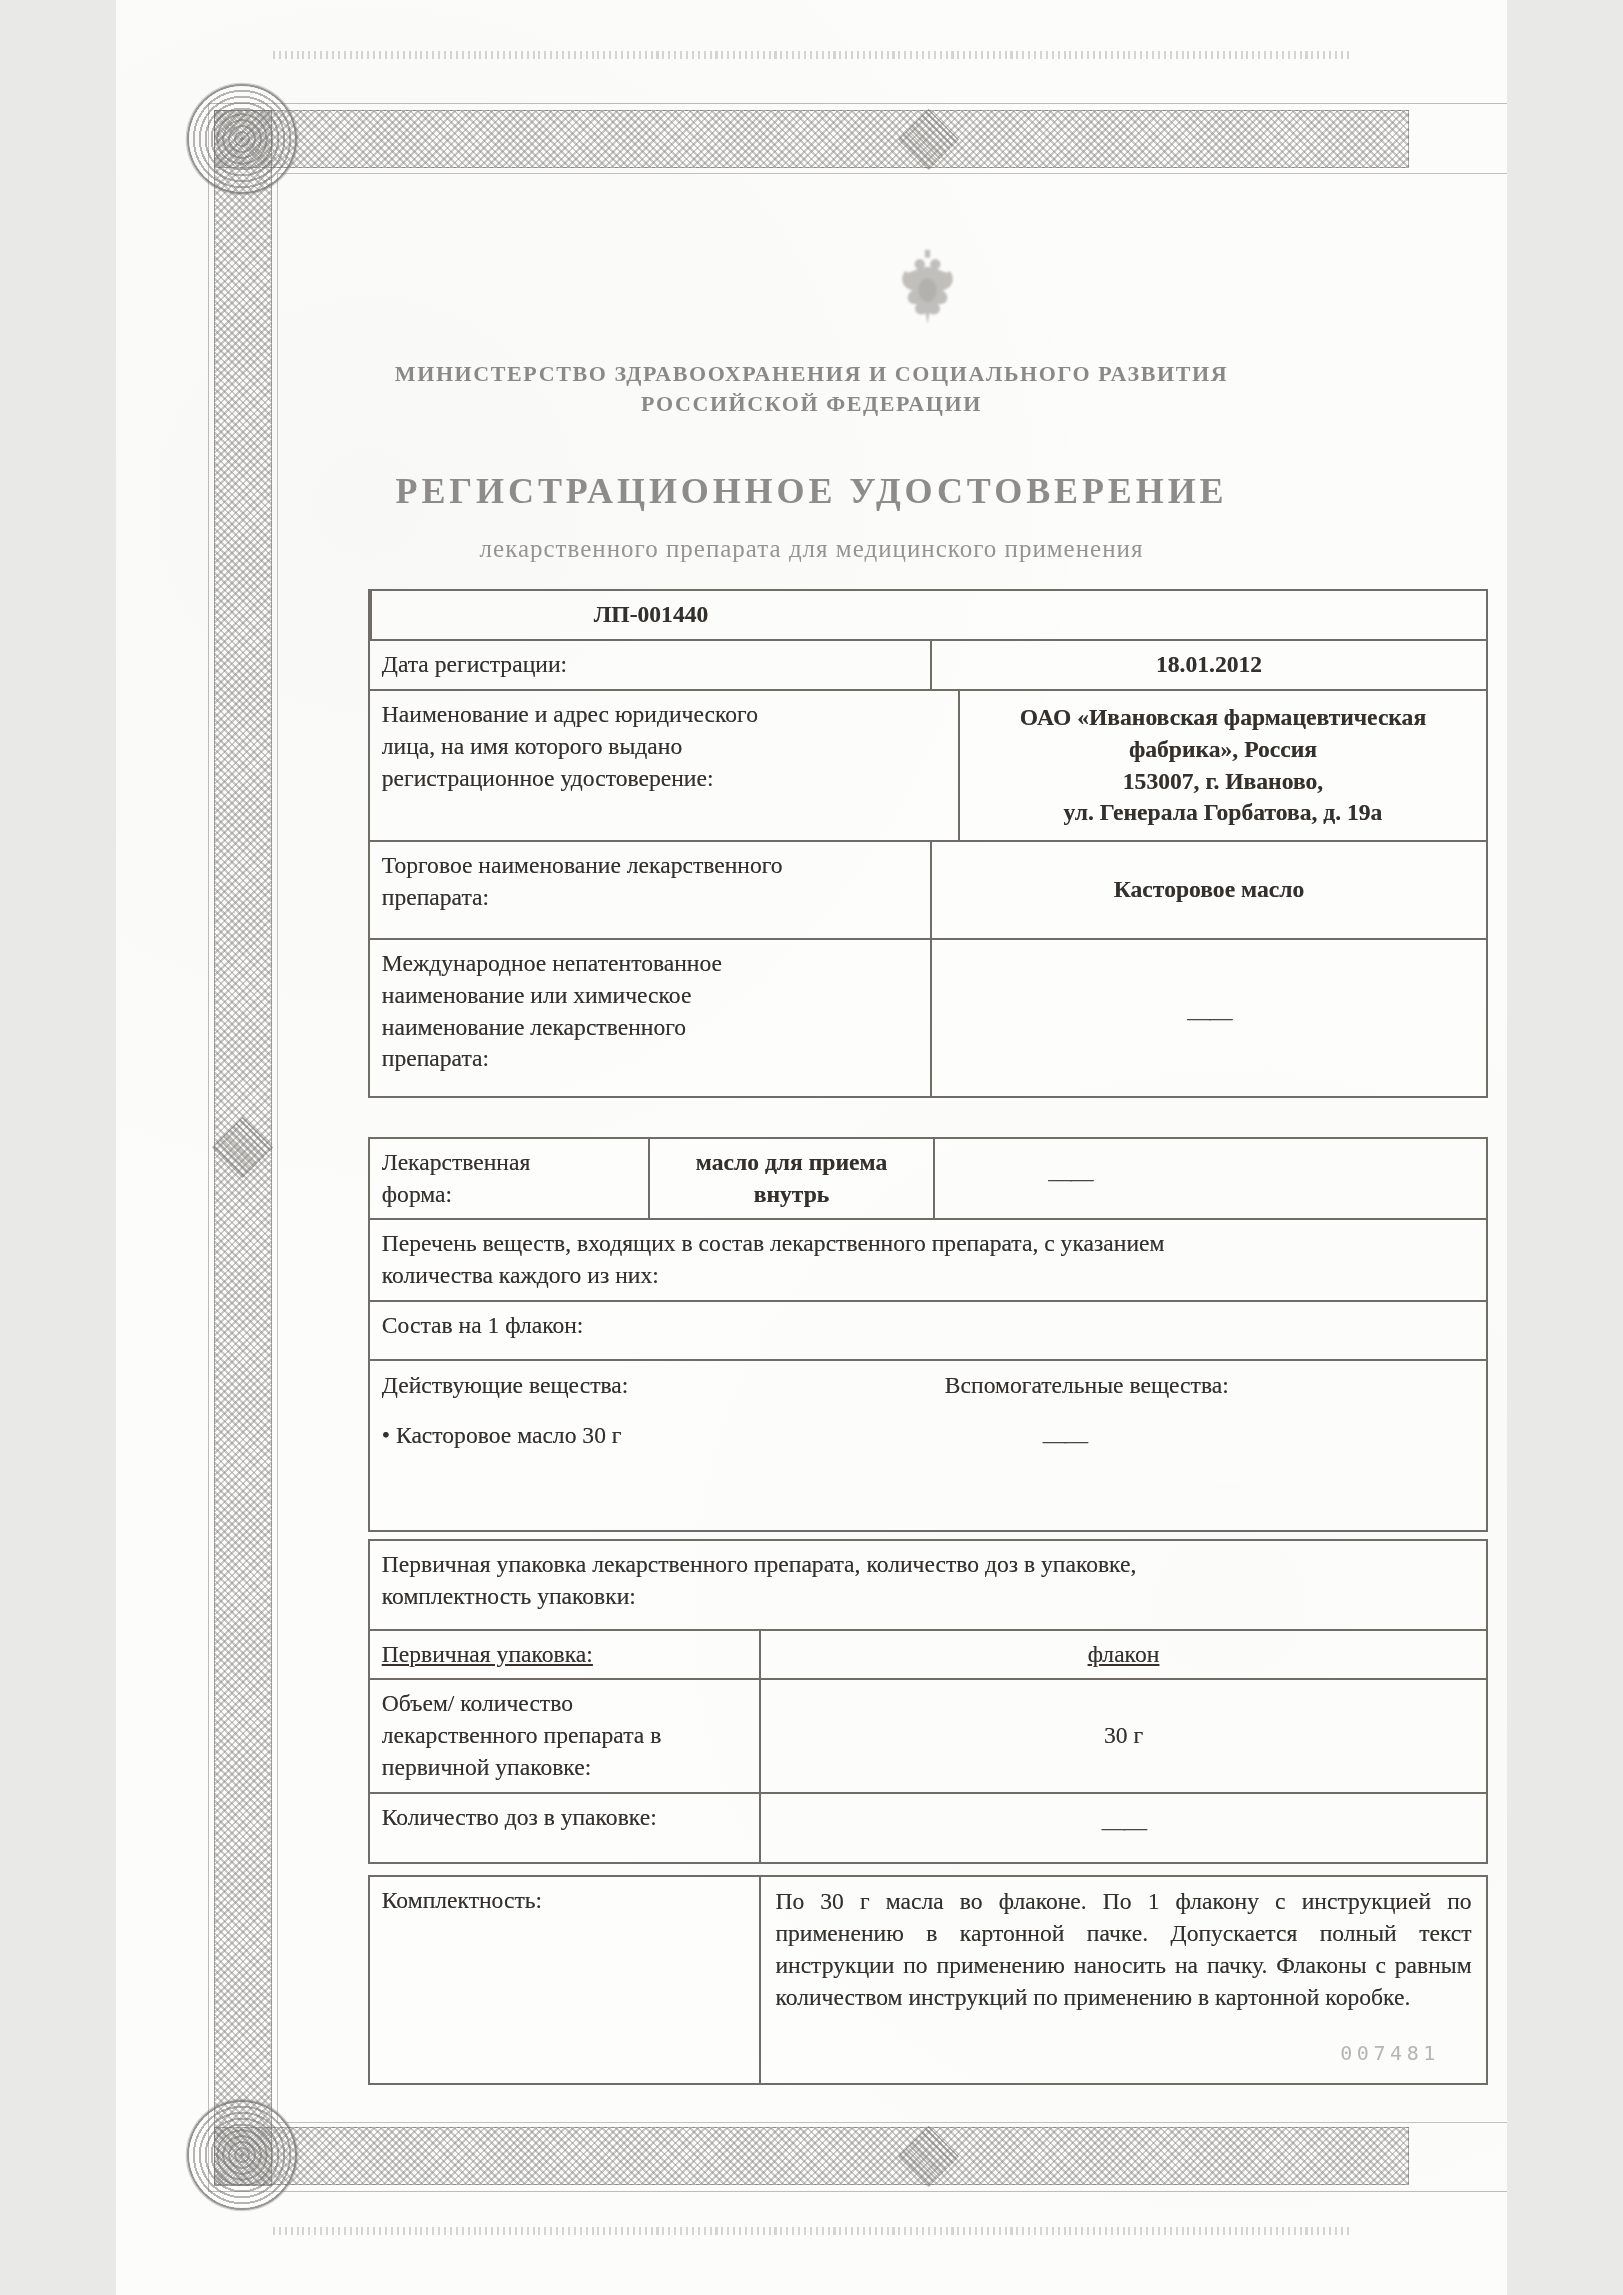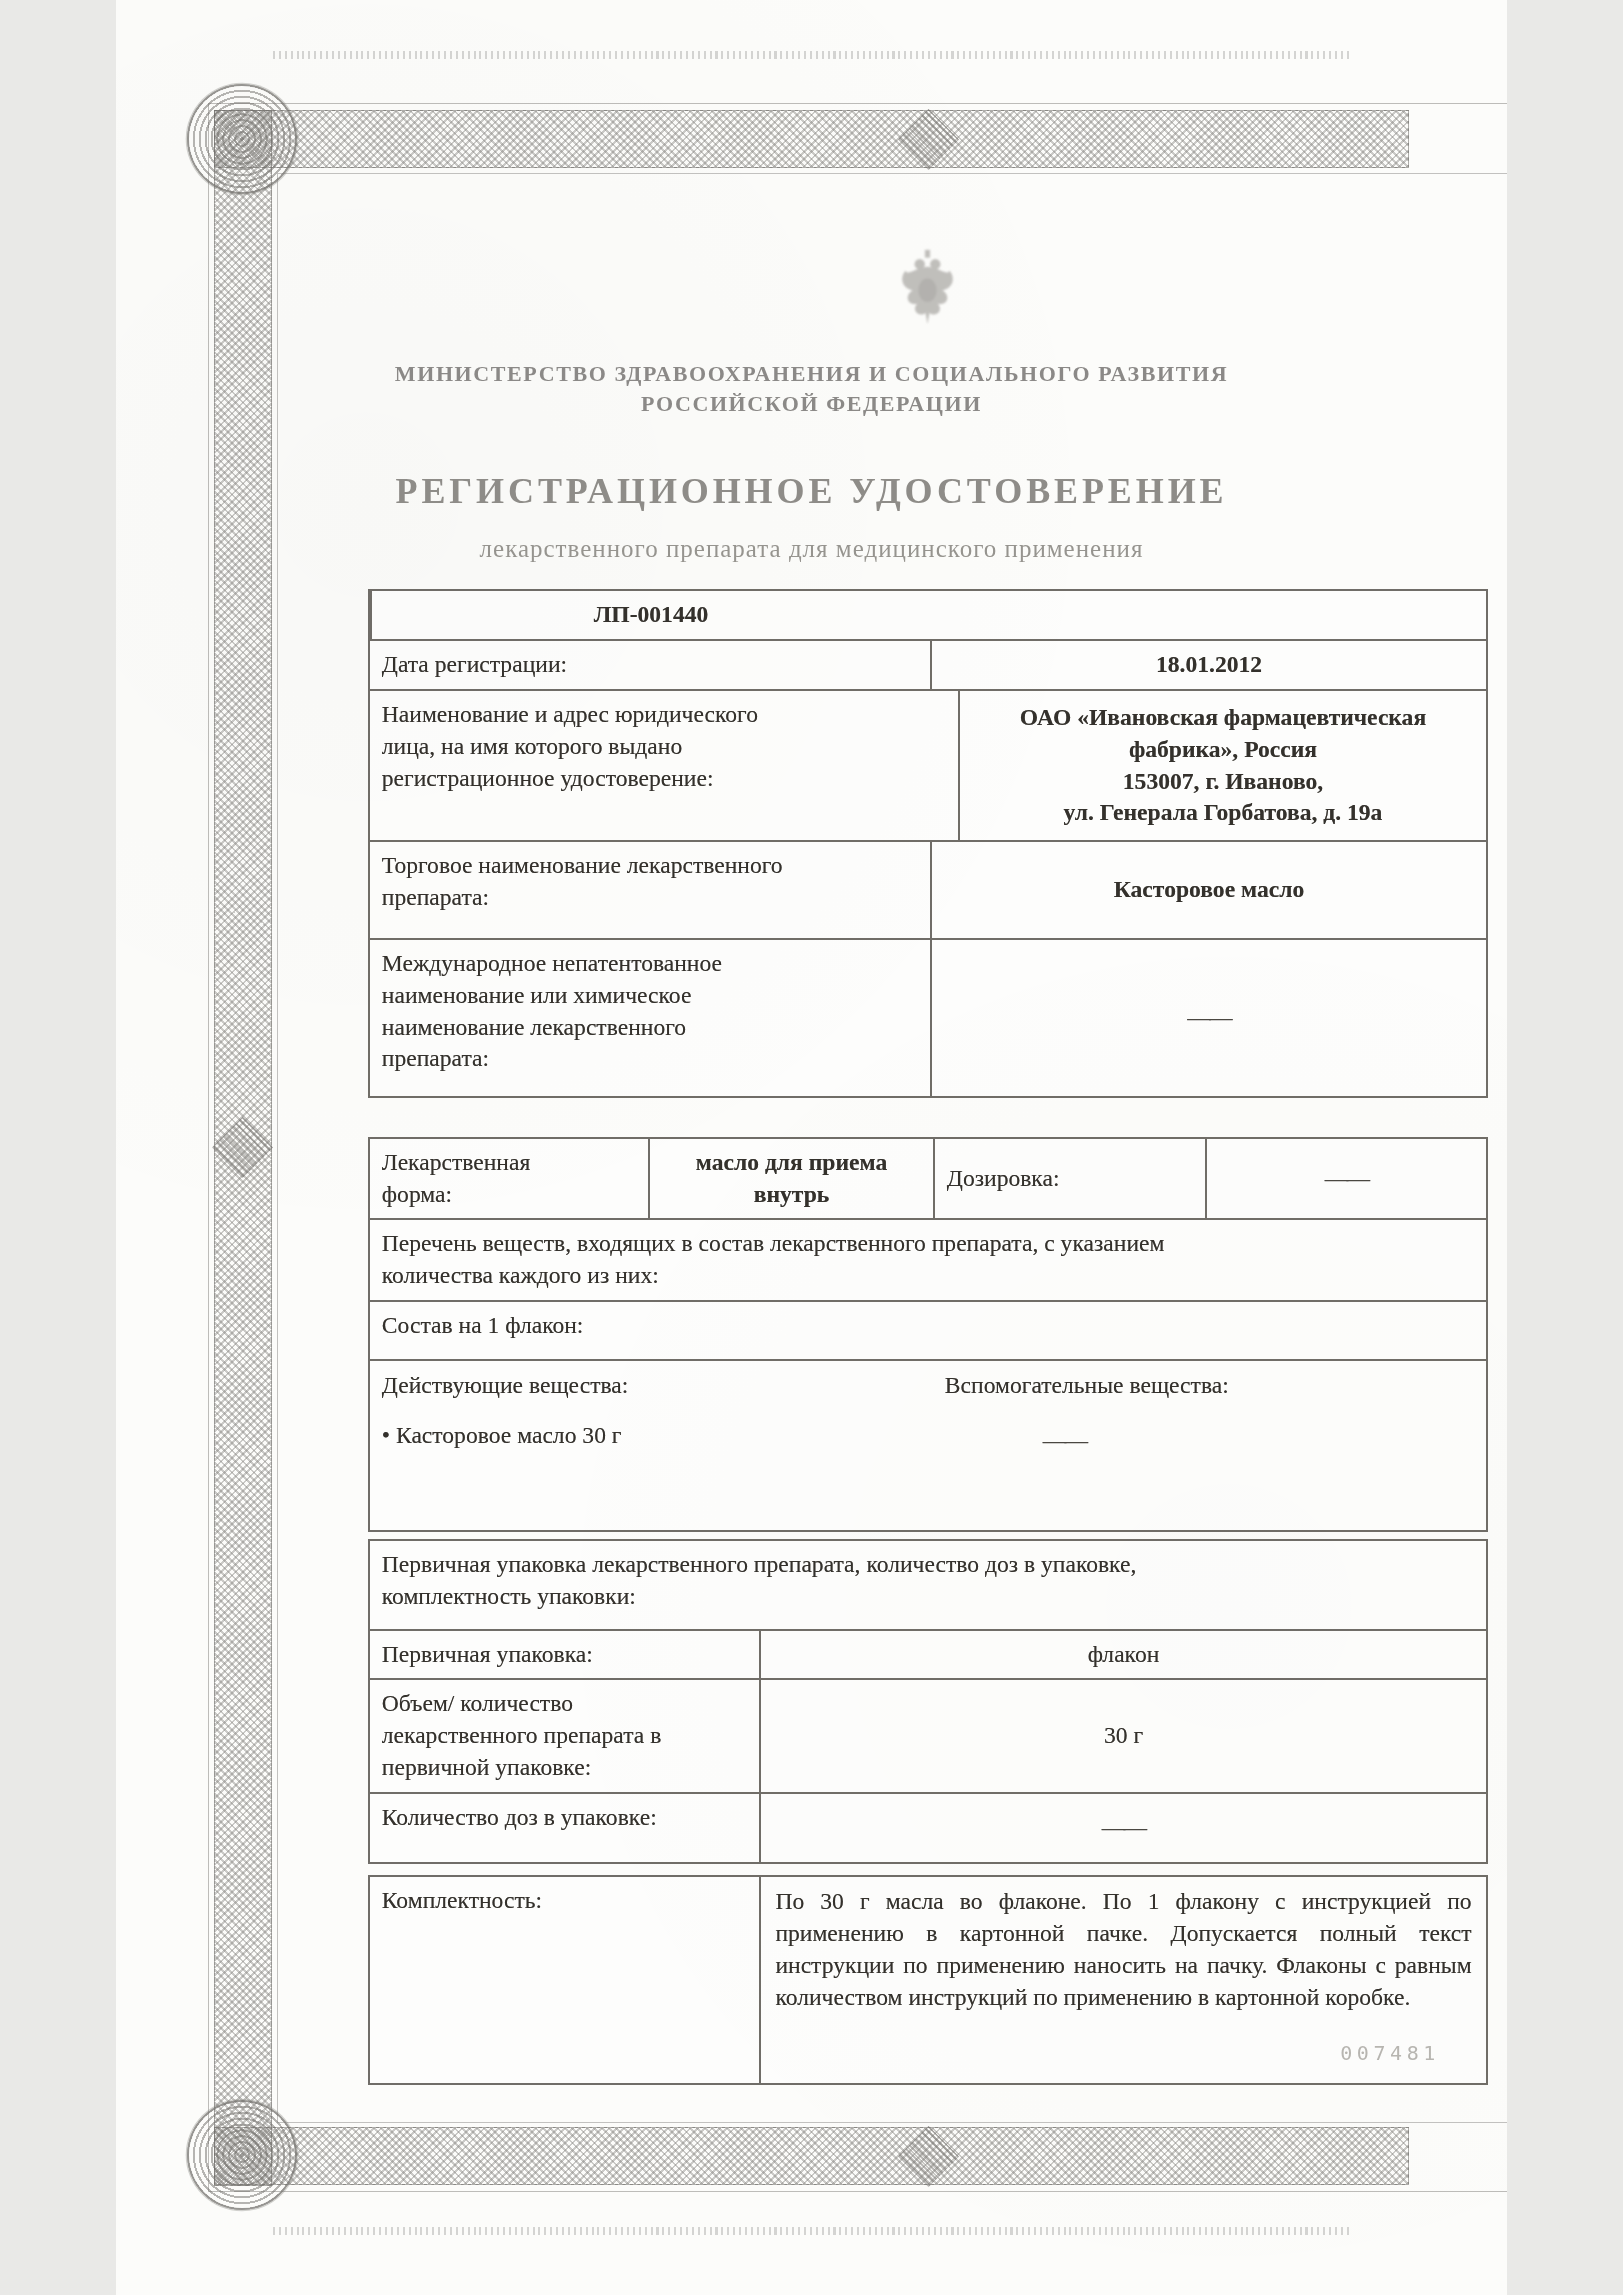--- a/index.html
+++ b/index.html
@@ -83,21 +83,21 @@
   .t2 .rA .mid{display:flex;align-items:center;border-left:2px solid var(--line);padding:5.2px 11.8px;}
   .t2 .full{min-height:63px;padding:7.9px 11.8px;}
   .t2 .rC{min-height:41px;}
   .t2 .rD{display:grid;grid-template-columns:563px 1fr;min-height:169px;}
   .t2 .rD .half{padding:9.2px 11.8px;}
   .t2 .rD .sub{margin-top:18.3px;}
   .t2 .rD .dashline{margin-top:23.6px;padding-left:98px;}
   
   .t3 .full{min-height:72px;padding:7.9px 11.8px;}
   .t3 .two{display:grid;grid-template-columns:389px 1fr;}
-  .t3 .two:nth-child(2){min-height:47px;}
+  .t3 .two:nth-child(2){min-height:47px;text-decoration:underline;}
   .t3 .two:nth-child(3){min-height:103px;}
   .t3 .two:nth-child(4){min-height:68px;}
   
   .t4{display:grid;grid-template-columns:389px 1fr;min-height:206px;}
   .t4 .para{border-left:2px solid var(--line);padding:9.2px 14.4px;text-align:justify;
     position:relative;}
   .stamp{position:absolute;right:46px;bottom:16px;
     font-family:"DejaVu Sans Mono",monospace;font-size:20px;letter-spacing:4.6px;
     color:#b7b5b0;text-shadow:none;}
 </style>
@@ -172,21 +172,20 @@
       <div class="value dash">——</div>
     </div>
   </div>
 
   <div class="tbl t2">
     <div class="row rA">
       <div class="cell label ml">Лекарственная
 форма:</div>
       <div class="value bold ml">масло для приема
 внутрь</div>
-      <div class="mid">Дозировка:</div>
       <div class="value dash">——</div>
     </div>
     <div class="row full ml">Перечень веществ, входящих в состав лекарственного препарата, с указанием
 количества каждого из них:</div>
     <div class="row full rC">Состав на 1 флакон:</div>
     <div class="row rD">
       <div class="half">
         <div>Действующие вещества:</div>
         <div class="sub">• Касторовое масло 30 г</div>
       </div>

